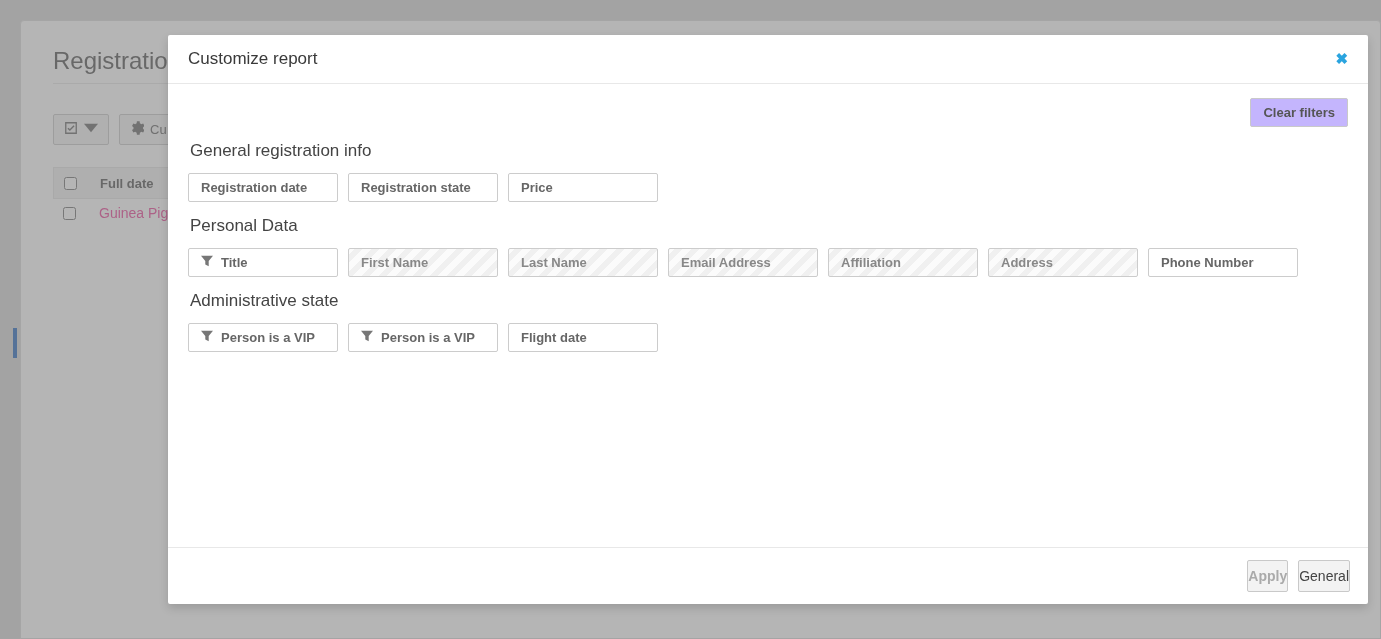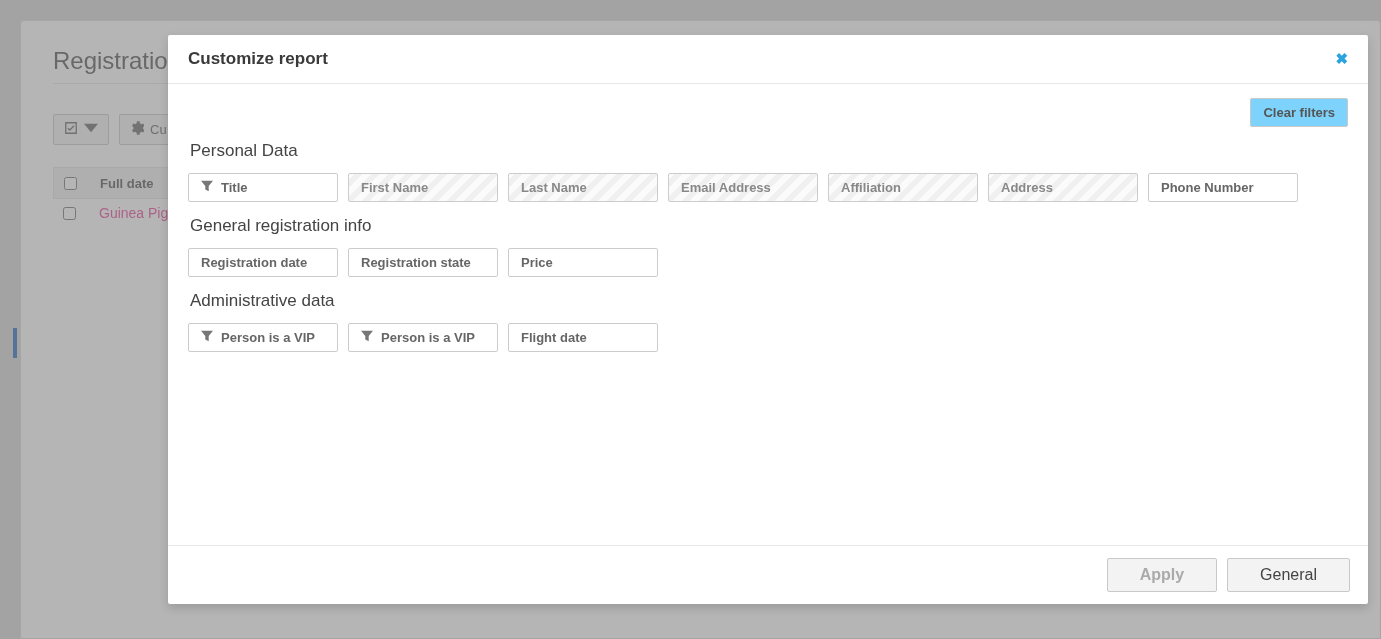--- a/index.html
+++ b/index.html
@@ -47,49 +47,49 @@
 
   
   .modal {
     position: absolute; left: 168px; top: 35px; right: 13px; bottom: 35px;
     background: #fff; border-radius: 2px; display: flex; flex-direction: column;
     box-shadow: 0 4px 10px rgba(0,0,0,0.15);
   }
   .modal-header {
     padding: 14px 20px; border-bottom: 1px solid #e8e8e8; display: flex; justify-content: space-between; align-items: center;
   }
-  .modal-header h2 { font-size: 17px; font-weight: 700; color: #3a3a3a; }
+  .modal-header h2 { font-size: 17px; font-weight: 400; color: #3a3a3a; }
   .close-x { color: #2aa4df; font-weight: 700; font-size: 15px; cursor: pointer; }
 
   .modal-body { flex: 1; padding: 14px 20px 10px 20px; overflow: auto; }
   .clear-row { display: flex; justify-content: flex-end; margin-bottom: 12px; }
   .clear-btn {
-    border: 1px solid #c9c9c9; background: #7dd3fc; color: #555; font-size: 13px; font-weight: 700;
+    border: 1px solid #c9c9c9; background: #c4b5fd; color: #555; font-size: 13px; font-weight: 700;
     padding: 6px 12px; border-radius: 2px; cursor: pointer;
   }
 
   .section h3 { font-size: 17px; font-weight: 400; color: #444; margin: 14px 0 12px 2px; }
   .pill-row { display: flex; flex-wrap: wrap; gap: 10px; margin-bottom: 8px; }
   .pill {
     display: inline-flex; align-items: center; gap: 8px;
     border: 1px solid #ccc; background: #fff; color: #666; font-size: 13px; font-weight: 700;
     padding: 6px 12px; border-radius: 2px; min-width: 150px; cursor: pointer;
   }
   .pill.disabled {
     background: repeating-linear-gradient(-45deg, #fbfbfb, #fbfbfb 6px, #f0f0f0 6px, #f0f0f0 12px);
     color: #888;
   }
   .pill svg { width: 12px; height: 12px; fill: #777; }
 
   .modal-footer {
     border-top: 1px solid #e8e8e8; padding: 12px 18px; display: flex; justify-content: flex-end; gap: 10px;
   }
   .foot-btn {
-    border: 1px solid #c9c9c9; background: #f3f3f3; color: #444; font-size: 16px;
-    padding: 7px 32px; border-radius: 2px; cursor: pointer;
+    border: 1px solid #c9c9c9; background: #f3f3f3; color: #444; font-size: 14px;
+    padding: 7px 0; border-radius: 2px; cursor: pointer;
   }
   .foot-btn.apply { color: #aaa; font-weight: 700; }
 
   input[type=checkbox]{ width:13px; height:13px; cursor:pointer; }
 </style>
 </head>
 <body>
 
 <div class="page-wrap">
   <div class="left-accent"></div>
@@ -144,20 +144,34 @@
       <span class="close-x">✖</span>
     </div>
 
     <div class="modal-body">
       <div class="clear-row">
         <button class="clear-btn">Clear filters</button>
       </div>
 
       <div id="sections-container">
           <div class="section">
+            <h3>General registration info</h3>
+            <div class="pill-row">
+              <div class="pill">
+                <span>Registration date</span>
+              </div>
+              <div class="pill">
+                <span>Registration state</span>
+              </div>
+              <div class="pill">
+                <span>Price</span>
+              </div>
+            </div>
+          </div>
+          <div class="section">
             <h3>Personal Data</h3>
             <div class="pill-row">
               <div class="pill">
                 <span><svg viewBox="0 0 14 14">
                     <path d="M0 1h14L9 7v6l-4-2V7z"></path>
                   </svg></span>
                 <span>Title</span>
               </div>
               <div class="pill disabled">
                 <span>First Name</span>
@@ -173,35 +187,21 @@
               </div>
               <div class="pill disabled">
                 <span>Address</span>
               </div>
               <div class="pill">
                 <span>Phone Number</span>
               </div>
             </div>
           </div>
           <div class="section">
-            <h3>General registration info</h3>
-            <div class="pill-row">
-              <div class="pill">
-                <span>Registration date</span>
-              </div>
-              <div class="pill">
-                <span>Registration state</span>
-              </div>
-              <div class="pill">
-                <span>Price</span>
-              </div>
-            </div>
-          </div>
-          <div class="section">
-            <h3>Administrative data</h3>
+            <h3>Administrative state</h3>
             <div class="pill-row">
               <div class="pill">
                 <span><svg viewBox="0 0 14 14">
                     <path d="M0 1h14L9 7v6l-4-2V7z"></path>
                   </svg></span>
                 <span>Person is a VIP</span>
               </div>
               <div class="pill">
                 <span><svg viewBox="0 0 14 14">
                     <path d="M0 1h14L9 7v6l-4-2V7z"></path>

